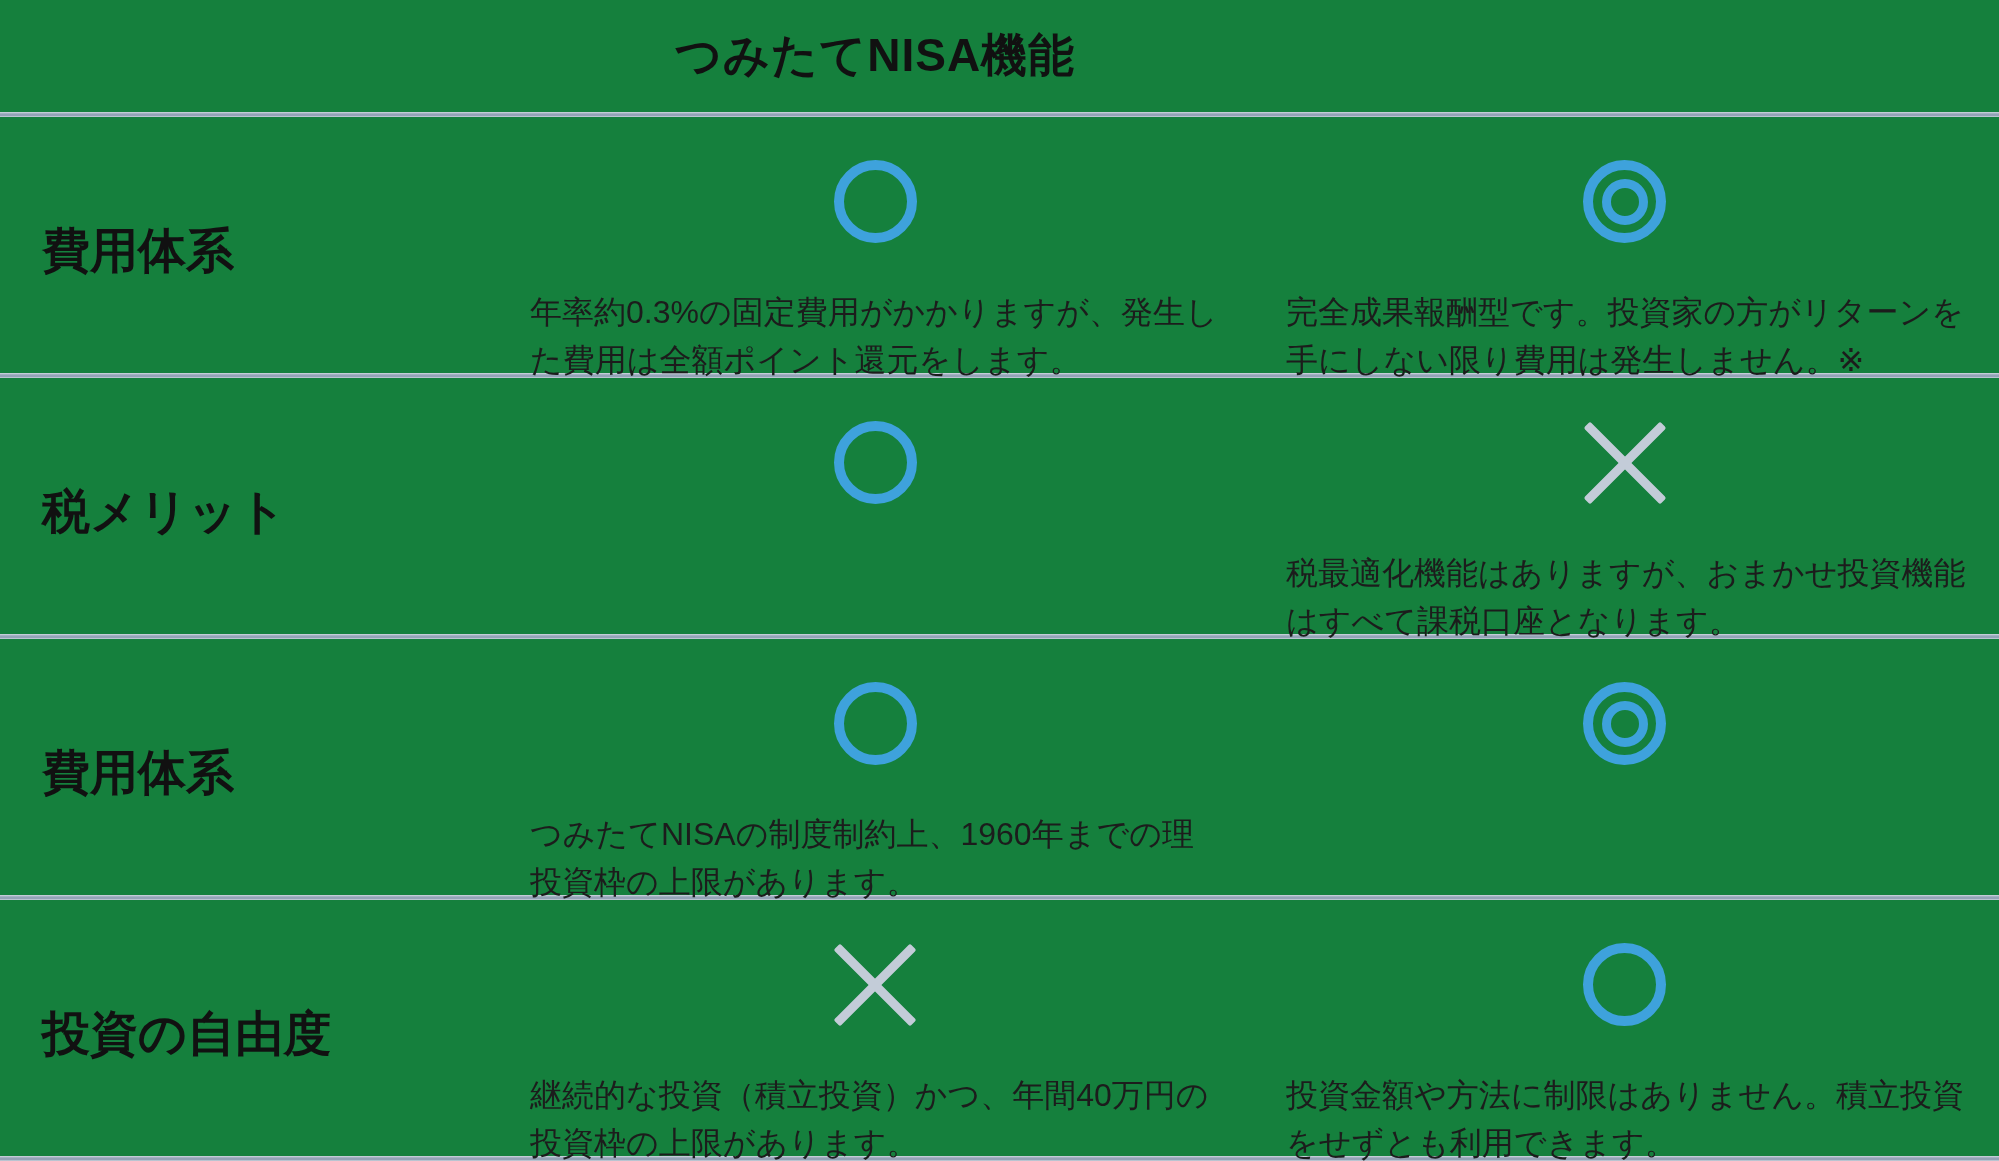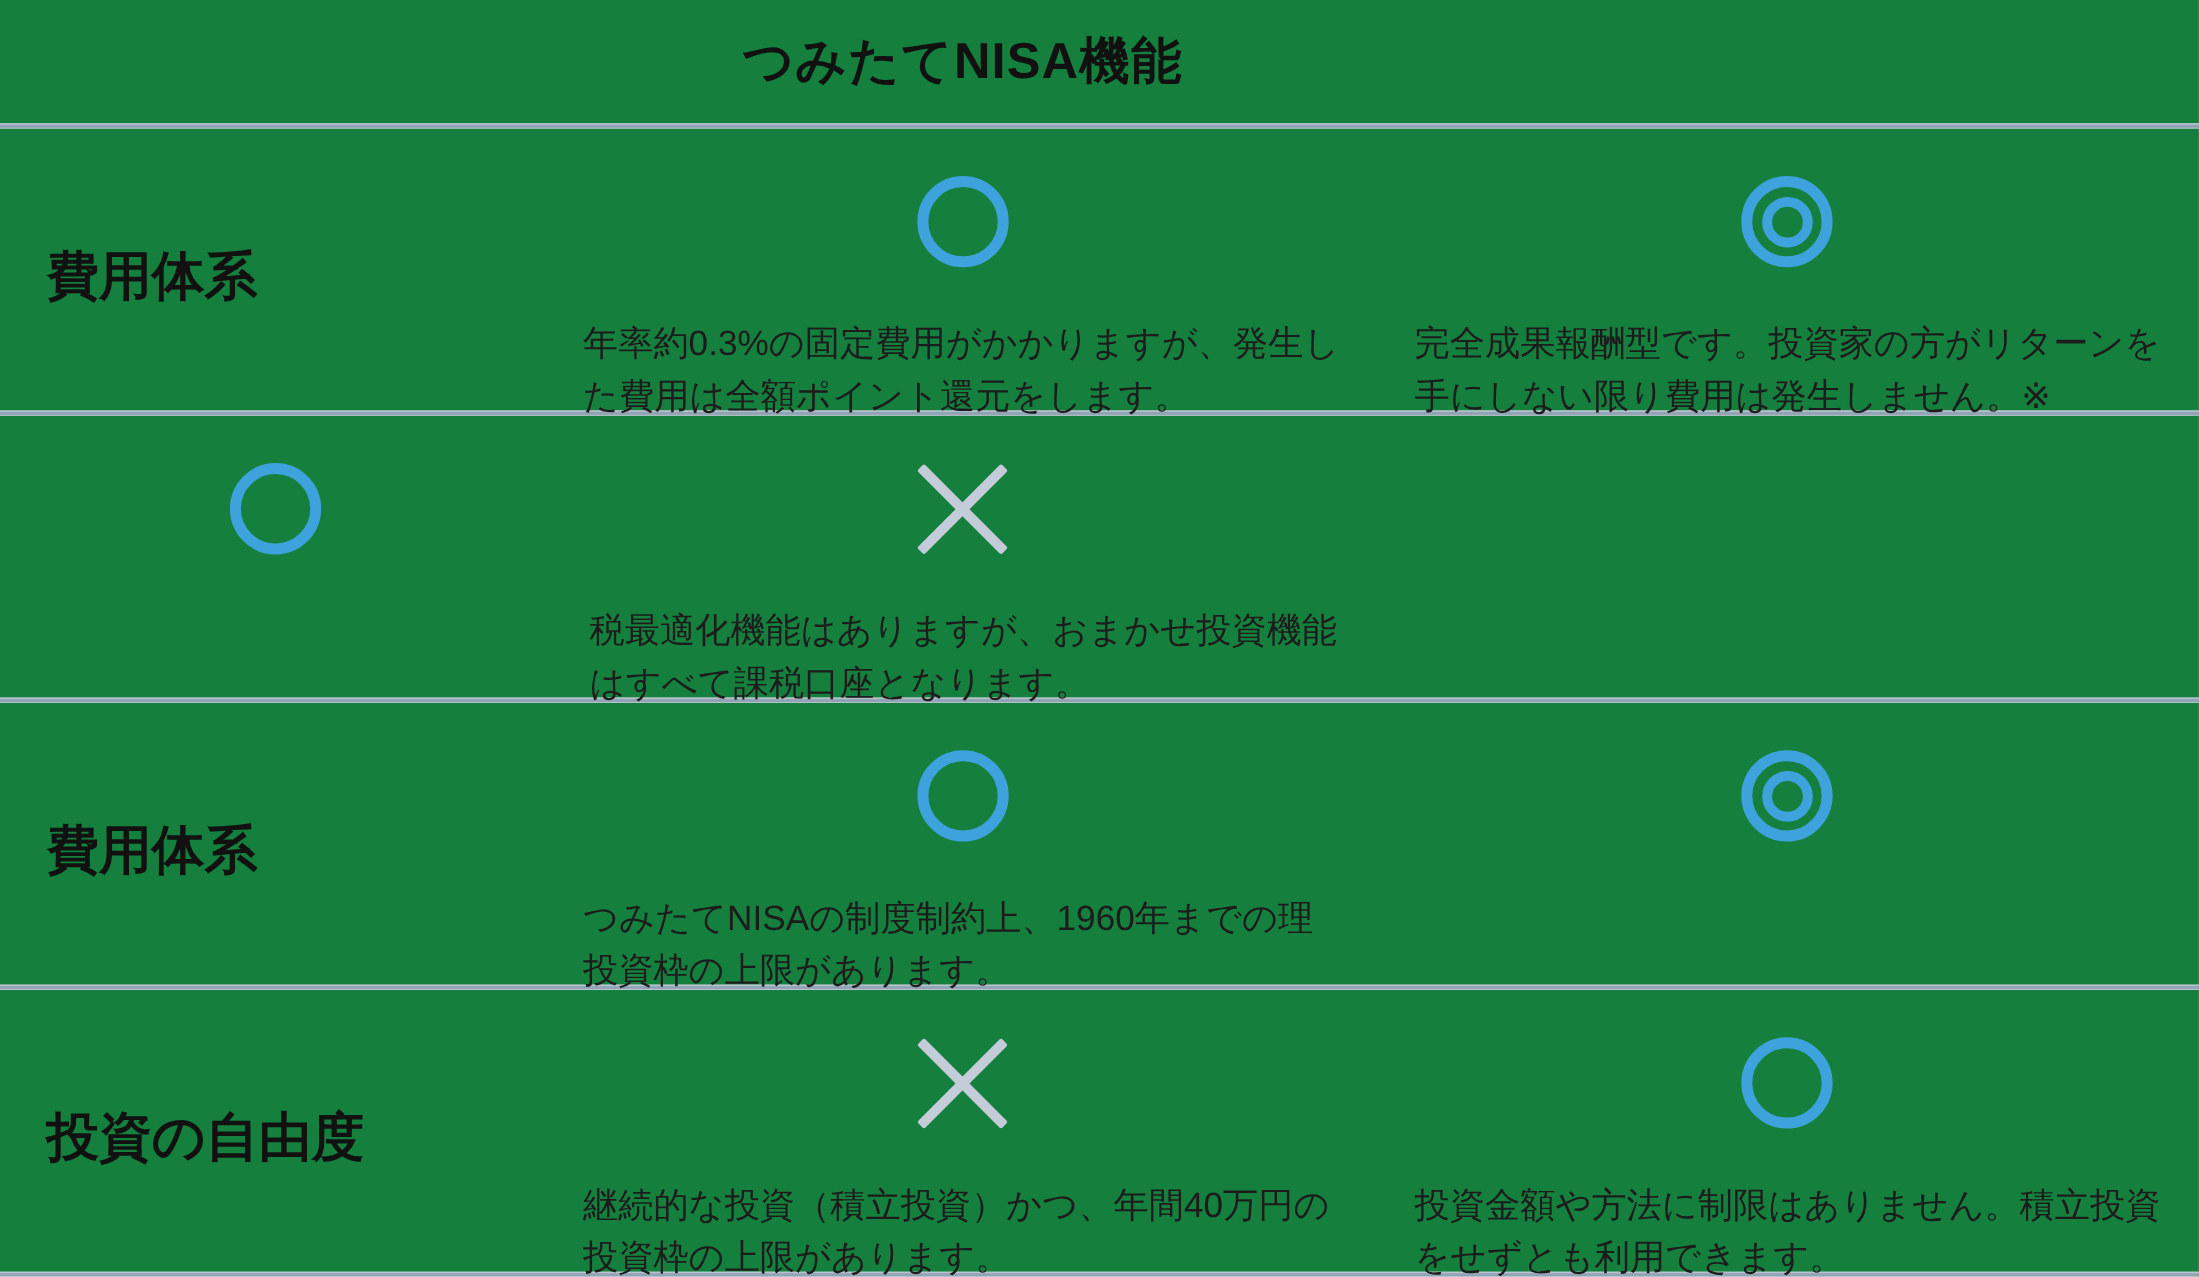--- a/index.html
+++ b/index.html
@@ -133,20 +133,21 @@
         <div class="mark double-circle"></div>
       </div>
       <div class="cell-text">完全成果報酬型です。投資家の方がリターンを
 手にしない限り費用は発生しません。※</div>
     </div>
   </div>
 
   <div class="divider"></div>
 
   <div class="grid-row row">
+    <div class="row-label">税メリット</div>
     <div class="cell">
       <div class="mark-area">
         <div class="mark circle"></div>
       </div>
     </div>
     <div class="cell col3">
       <div class="mark-area">
         <div class="mark cross"></div>
       </div>
       <div class="cell-text">税最適化機能はありますが、おまかせ投資機能

